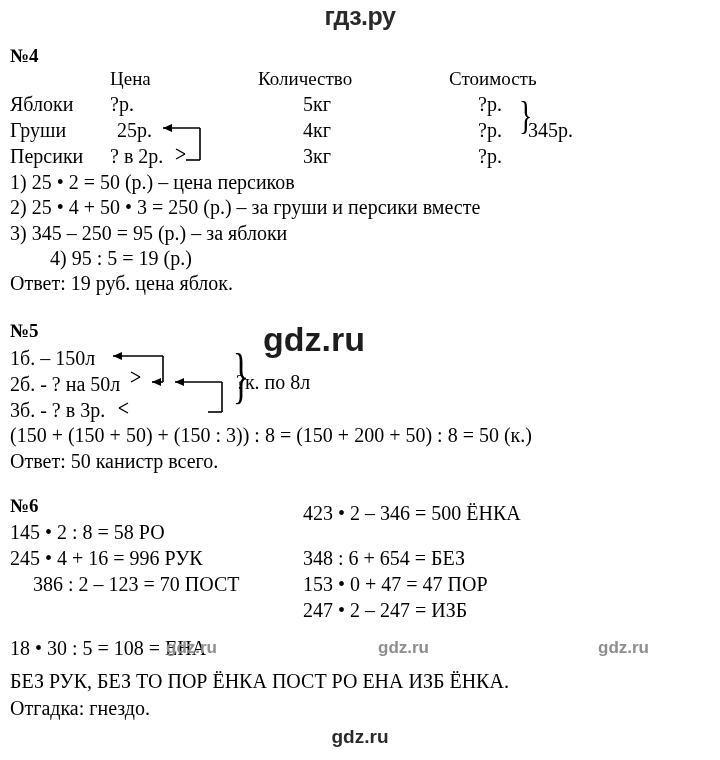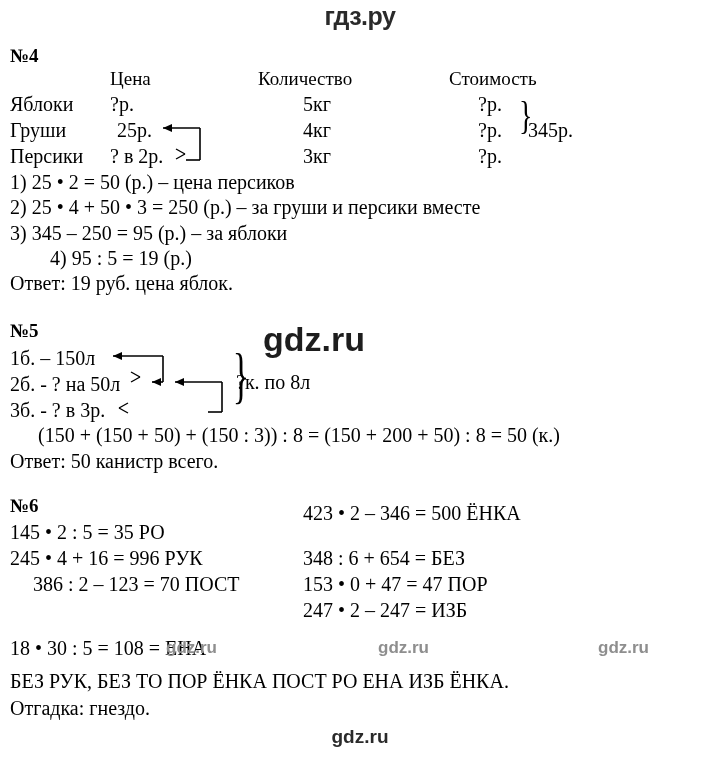--- a/index.html
+++ b/index.html
@@ -143,26 +143,26 @@
 
   <div class="task-num" style="left:10px; top:320px;">№5</div>
 
   <div class="line" style="left:10px; top:347px;">1б. – 150л</div>
   <div class="line" style="left:10px; top:373px;">2б. - ? на 50л</div>
   <div class="line" style="left:10px; top:399px;">3б. - ? в 3р.</div>
 
   <div class="brace2" style="left:226px; top:344px;">}</div>
   <div class="line" style="left:236px; top:371px;">?к. по 8л</div>
 
-  <div class="line" style="left:10px; top:424px;margin-left:28px;">(150 + (150 + 50) + (150 : 3)) : 8 = (150 + 200 + 50) : 8 = 50 (к.)</div>
+  <div class="line" style="left:10px; top:424px;">(150 + (150 + 50) + (150 : 3)) : 8 = (150 + 200 + 50) : 8 = 50 (к.)</div>
   <div class="line" style="left:10px; top:450px;">Ответ: 50 канистр всего.</div>
 
   <div class="task-num" style="left:10px; top:495px;">№6</div>
 
-  <div class="line" style="left:10px; top:521px;">145 • 2 : 5 = 35 РО</div>
+  <div class="line" style="left:10px; top:521px;">145 • 2 : 8 = 58 РО</div>
   <div class="line" style="left:10px; top:547px;">245 • 4 + 16 = 996 РУК</div>
   <div class="line" style="left:10px; top:573px;margin-left:23px;">386 : 2 – 123 = 70 ПОСТ</div>
   <div class="line" style="left:10px; top:625px;margin-top:12px;">18 • 30 : 5 = 108 = ЕНА</div>
 
   <div class="line" style="left:303px; top:502px;">423 • 2 – 346 = 500 ЁНКА</div>
   <div class="line" style="left:303px; top:547px;">348 : 6 + 654 = БЕЗ</div>
   <div class="line" style="left:303px; top:573px;">153 • 0 + 47 = 47 ПОР</div>
   <div class="line" style="left:303px; top:599px;">247 • 2 – 247 = ИЗБ</div>
 
   <div class="line" style="left:10px; top:670px;">БЕЗ  РУК,      БЕЗ  ТО  ПОР  ЁНКА     ПОСТ  РО  ЕНА     ИЗБ  ЁНКА.</div>

